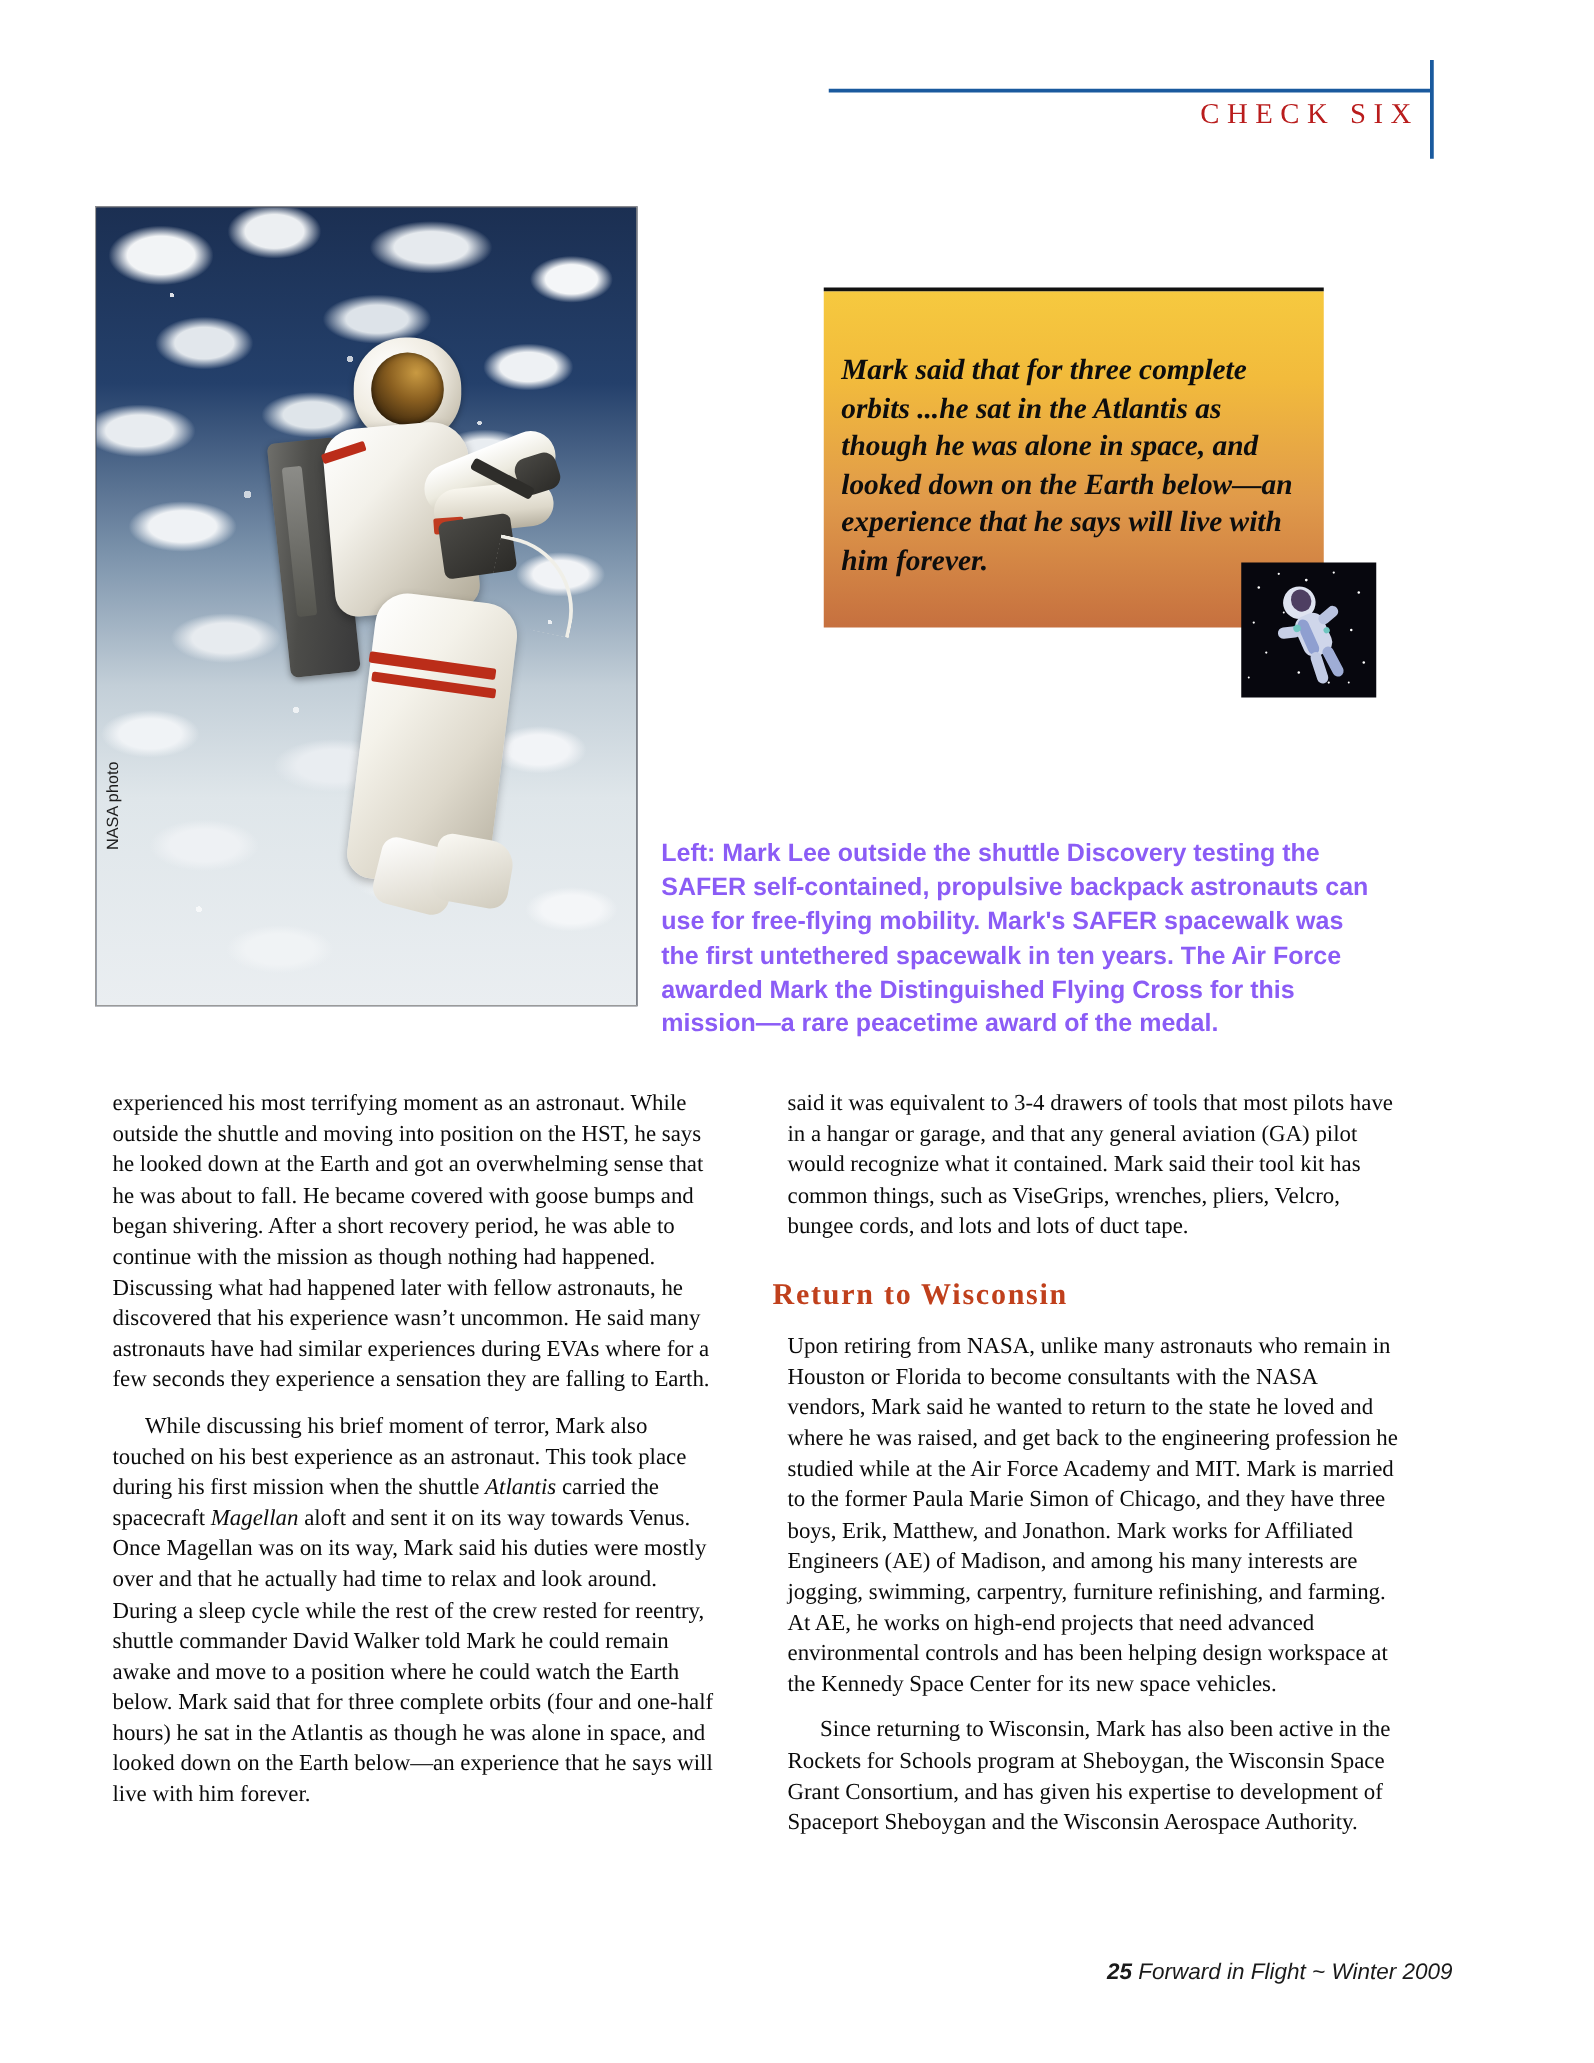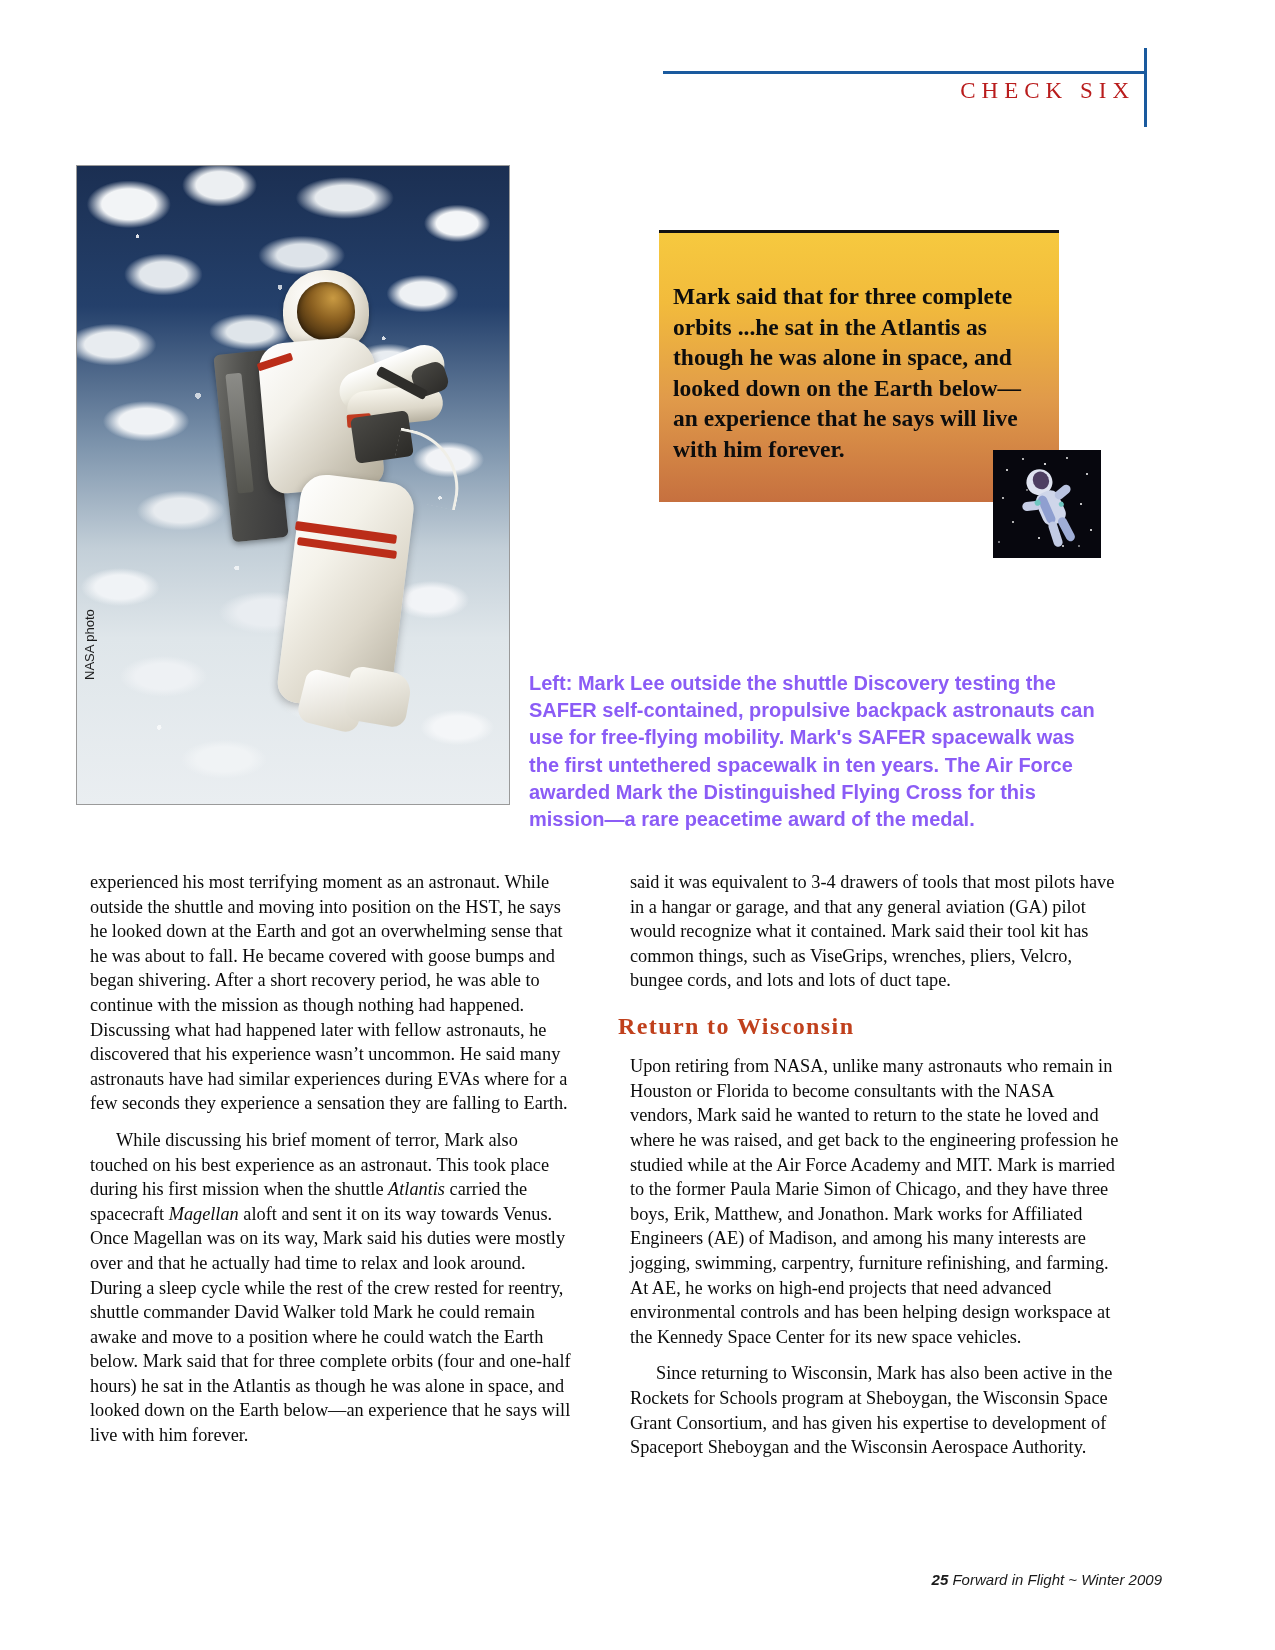--- a/index.html
+++ b/index.html
@@ -208,20 +208,21 @@
     position: absolute;
     left: 659px; top: 230px;
     width: 400px; height: 272px;
     background: linear-gradient(180deg, #f6c93f 0%, #f2bb3c 26%, #e09a4a 62%, #c6703f 100%);
     border-top: 3px solid #111111;
     padding: 48px 22px 0 14px;
   }
   .pullquote-text {
     font-family: "Liberation Serif", serif;
     font-weight: bold;
+    font-style: italic;
     font-size: 23.5px;
     line-height: 1.30;
     color: #0d0d0d;
     margin: 0;
   }
   .inset-photo {
     position: absolute;
     left: 993px; top: 450px;
     width: 108px; height: 108px;
     background: #07070e;
@@ -257,29 +258,29 @@
   .col p { margin: 12px; }
   .col p.indent { text-indent: 26px; }
   .col i { font-style: italic; }
 
   .section-head {
     font-family: "Liberation Serif", serif;
     font-weight: bold;
     font-size: 24px;
     letter-spacing: 1.4px;
     color: #c0401c;
-    margin: 17px 0 3px 0;
+    margin: 27px 0 3px 0;
   }
 
   
   .footer {
     position: absolute;
     right: 113px; bottom: 62px;
     font-family: "Liberation Sans", sans-serif;
-    font-size: 15px;
+    font-size: 18px;
     font-style: italic;
     color: #1a1a1a;
     white-space: nowrap;
   }
   .footer .pg { font-weight: bold; font-style: italic; }
 </style>
 </head>
 <body>
 
 <div class="header">

